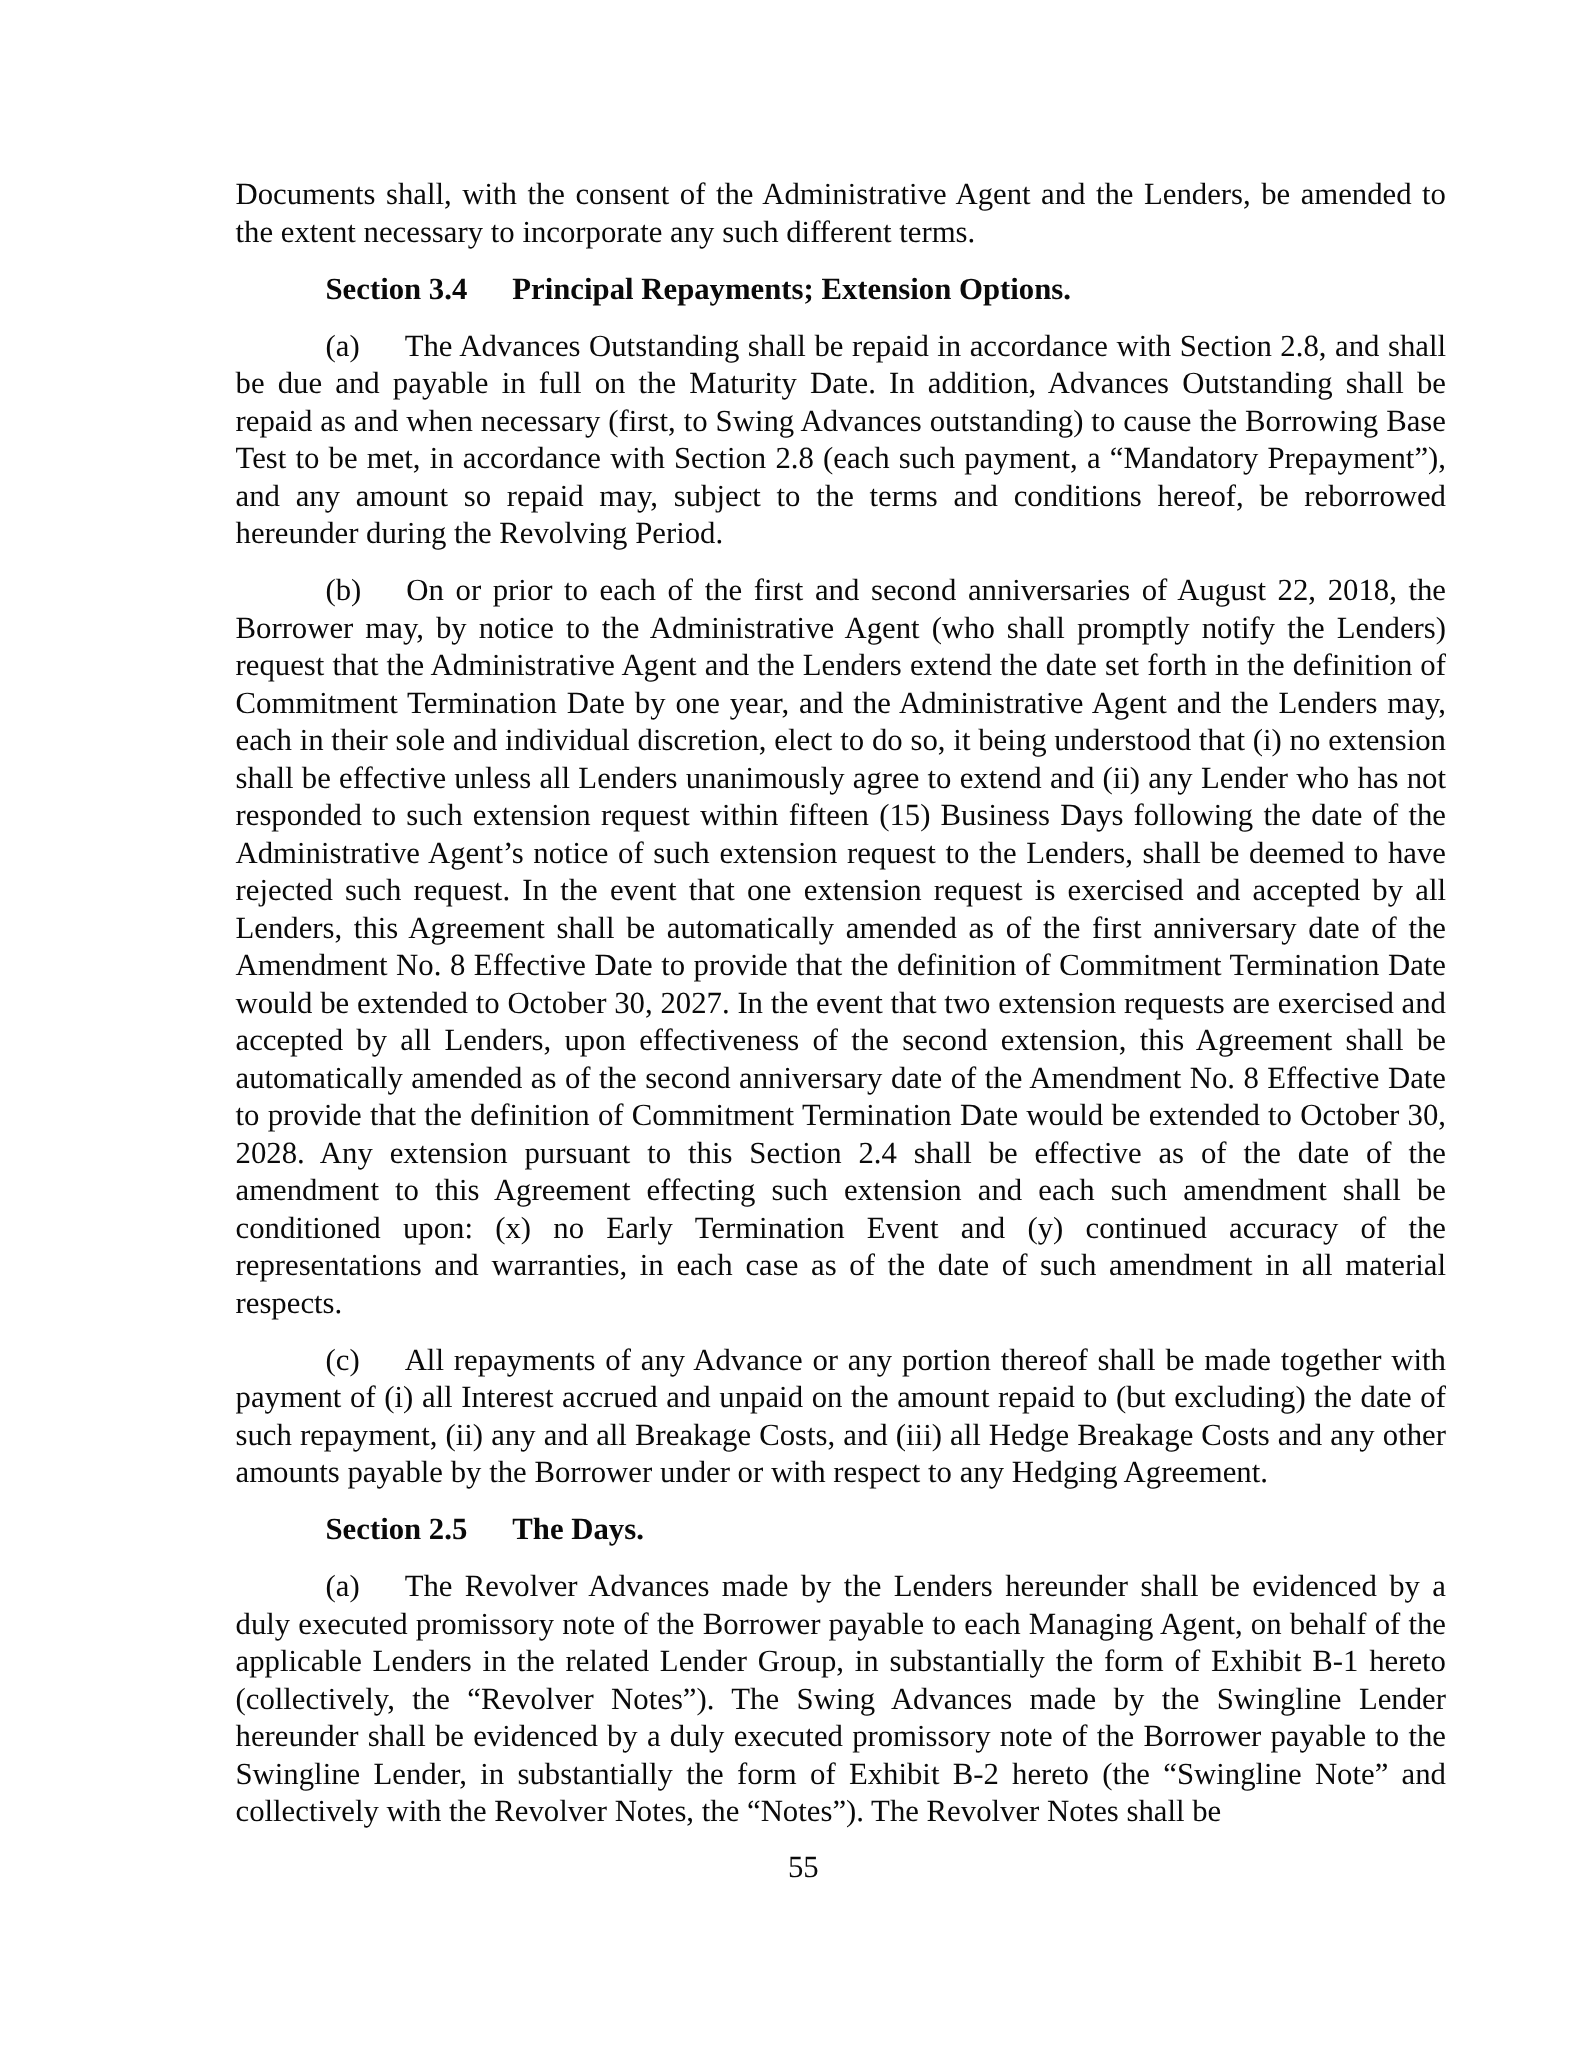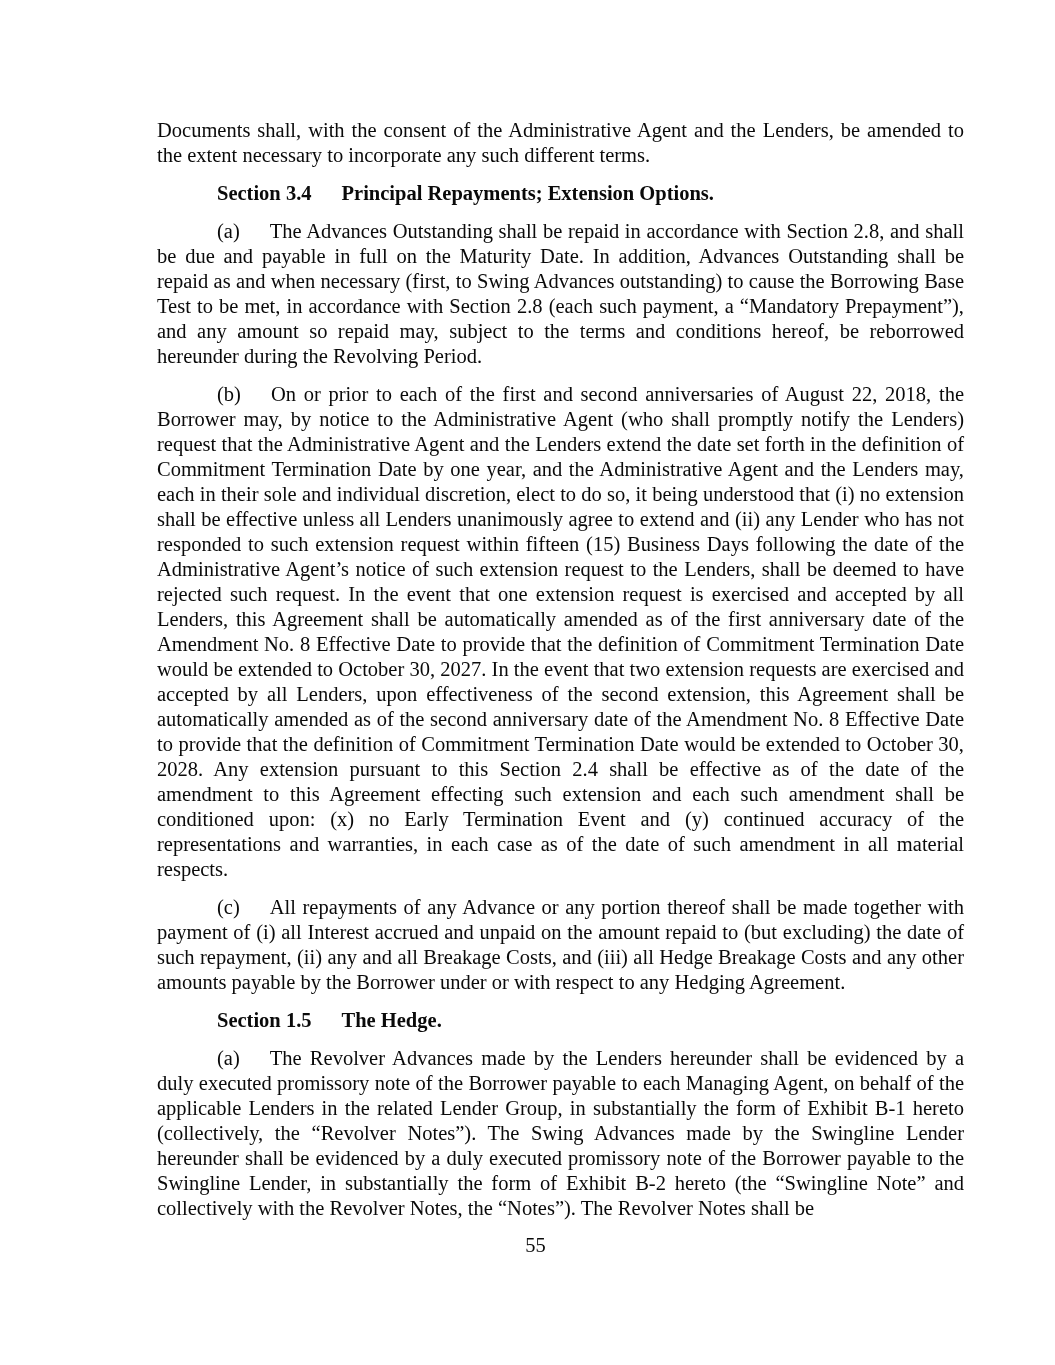--- a/index.html
+++ b/index.html
@@ -53,19 +53,19 @@
     <p class="block no-indent"><span>Documents shall, with the consent of the Administrative Agent and the Lenders, be amended to the extent necessary to incorporate any such different terms.</span></p>
 
     <p class="block"><span class="b">Section 3.4</span><span class="tab"></span><span class="b u">Principal Repayments; Extension Options</span><span class="b">.</span></p>
 
     <p class="block"><span>(a)</span><span class="tab"></span><span>The Advances Outstanding shall be repaid in accordance with </span><span class="u">Section 2.8</span><span>, and shall be due and payable in full on the Maturity Date.  In addition, Advances Outstanding shall be repaid as and when necessary (first, to Swing Advances outstanding) to cause the Borrowing Base Test to be met, in accordance with </span><span class="u">Section 2.8</span><span> (each such payment, a “</span><span class="u">Mandatory Prepayment</span><span>”), and any amount so repaid may, subject to the terms and conditions hereof, be reborrowed hereunder during the Revolving Period.</span></p>
 
     <p class="block"><span>(b)</span><span class="tab"></span><span>On or prior to each of the first and second anniversaries of August 22, 2018, the Borrower may, by notice to the Administrative Agent (who shall promptly notify the Lenders) request that the Administrative Agent and the Lenders extend the date set forth in the definition of Commitment Termination Date by one year, and the Administrative Agent and the Lenders may, each in their sole and individual discretion, elect to do so, it being understood that (i) no extension shall be effective unless all Lenders unanimously agree to extend and (ii) any Lender who has not responded to such extension request within fifteen (15) Business Days following the date of the Administrative Agent’s notice of such extension request to the Lenders, shall be deemed to have rejected such request.  In the event that one extension request is exercised and accepted by all Lenders, this Agreement shall be automatically amended as of the first anniversary date of the Amendment No. 8 Effective Date to provide that the definition of Commitment Termination Date would be extended to October 30, 2027. In the event that two extension requests are exercised and accepted by all Lenders, upon effectiveness of the second extension, this Agreement shall be automatically amended as of the second anniversary date of the Amendment No. 8 Effective Date to provide that the definition of Commitment Termination Date would be extended to October 30, 2028.  Any extension pursuant to this Section 2.4 shall be effective as of the date of the amendment to this Agreement effecting such extension and each such amendment shall be conditioned upon: (x) no Early Termination Event and (y) continued accuracy of the representations and warranties, in each case as of the date of such amendment in all material respects.</span></p>
 
     <p class="block"><span>(c)</span><span class="tab"></span><span>All repayments of any Advance or any portion thereof shall be made together with payment of (i) all Interest accrued and unpaid on the amount repaid to (but excluding) the date of such repayment, (ii) any and all Breakage Costs, and (iii) all Hedge Breakage Costs and any other amounts payable by the Borrower under or with respect to any Hedging Agreement.</span></p>
 
-    <p class="block"><span class="b">Section 1.5</span><span class="tab"></span><span class="b u">The Hedge</span><span class="b">.</span></p>
+    <p class="block"><span class="b">Section 2.5</span><span class="tab"></span><span class="b u">The Days</span><span class="b">.</span></p>
 
     <p class="block"><span>(a)</span><span class="tab"></span><span>The Revolver Advances made by the Lenders hereunder shall be evidenced by a duly executed promissory note of the Borrower payable to each Managing Agent, on behalf of the applicable Lenders in the related Lender Group, in substantially the form of </span><span class="u">Exhibit B-1</span><span> hereto (collectively, the “</span><span class="u">Revolver Notes</span><span>”).  The Swing Advances made by the Swingline Lender hereunder shall be evidenced by a duly executed promissory note of the Borrower payable to the Swingline Lender, in substantially the form of </span><span class="u">Exhibit B-2</span><span> hereto (the “</span><span class="u">Swingline Note</span><span>” and collectively with the Revolver Notes, the “</span><span class="u">Notes</span><span>”).  The Revolver Notes shall be</span></p>
   </div>
 
   <div class="pageno">55</div>
 </div>
 
 </body></html>

